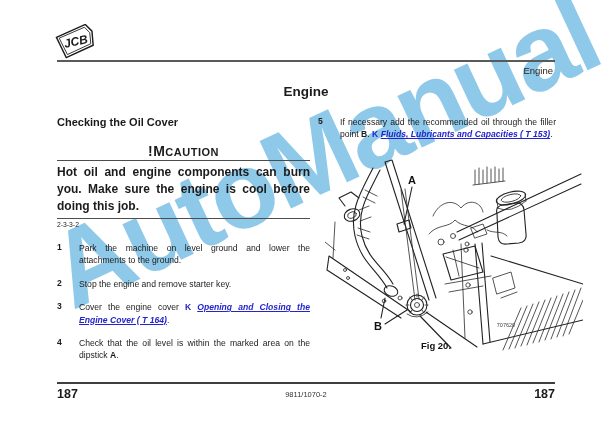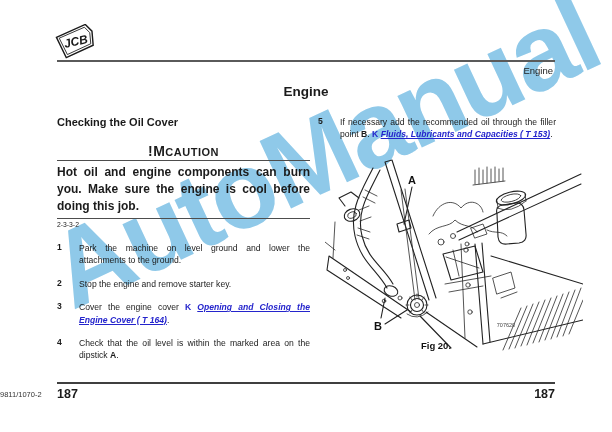--- a/index.html
+++ b/index.html
@@ -45,21 +45,21 @@
   .figure{position:absolute;left:325px;top:158px;width:258px;height:196px;}
   .fig-line{stroke:#222;stroke-width:1.1;fill:none;stroke-linecap:round;stroke-linejoin:round;}
   .fig-thin{stroke:#2a2a2a;stroke-width:0.8;fill:none;stroke-linecap:round;}
   .fig-label{font-family:"Liberation Sans",sans-serif;font-size:11px;font-weight:700;fill:#111;}
   .fig-caption{font-family:"Liberation Sans",sans-serif;font-size:9.5px;font-weight:700;fill:#111;}
   .fig-number{font-family:"Liberation Sans",sans-serif;font-size:5.5px;fill:#444;}
   
   .ftr-rule{position:absolute;left:57px;right:57px;top:382px;height:2px;background:#3f3f3f;}
   .ftr-left{position:absolute;left:57px;top:387px;font-size:12.5px;font-weight:700;}
   .ftr-right{position:absolute;right:57px;top:387px;font-size:12.5px;font-weight:700;}
-  .ftr-code{position:absolute;left:0;right:0;top:390px;font-size:7.5px;color:#333;}
+  .ftr-code{position:absolute;left:0;right:0;top:390px;text-align:center;font-size:7.5px;color:#333;}
 </style>
 </head>
 <body>
 
 <div class="page">
 
   <div class="watermark">AutoManual</div>
 
   <div class="content">
 

